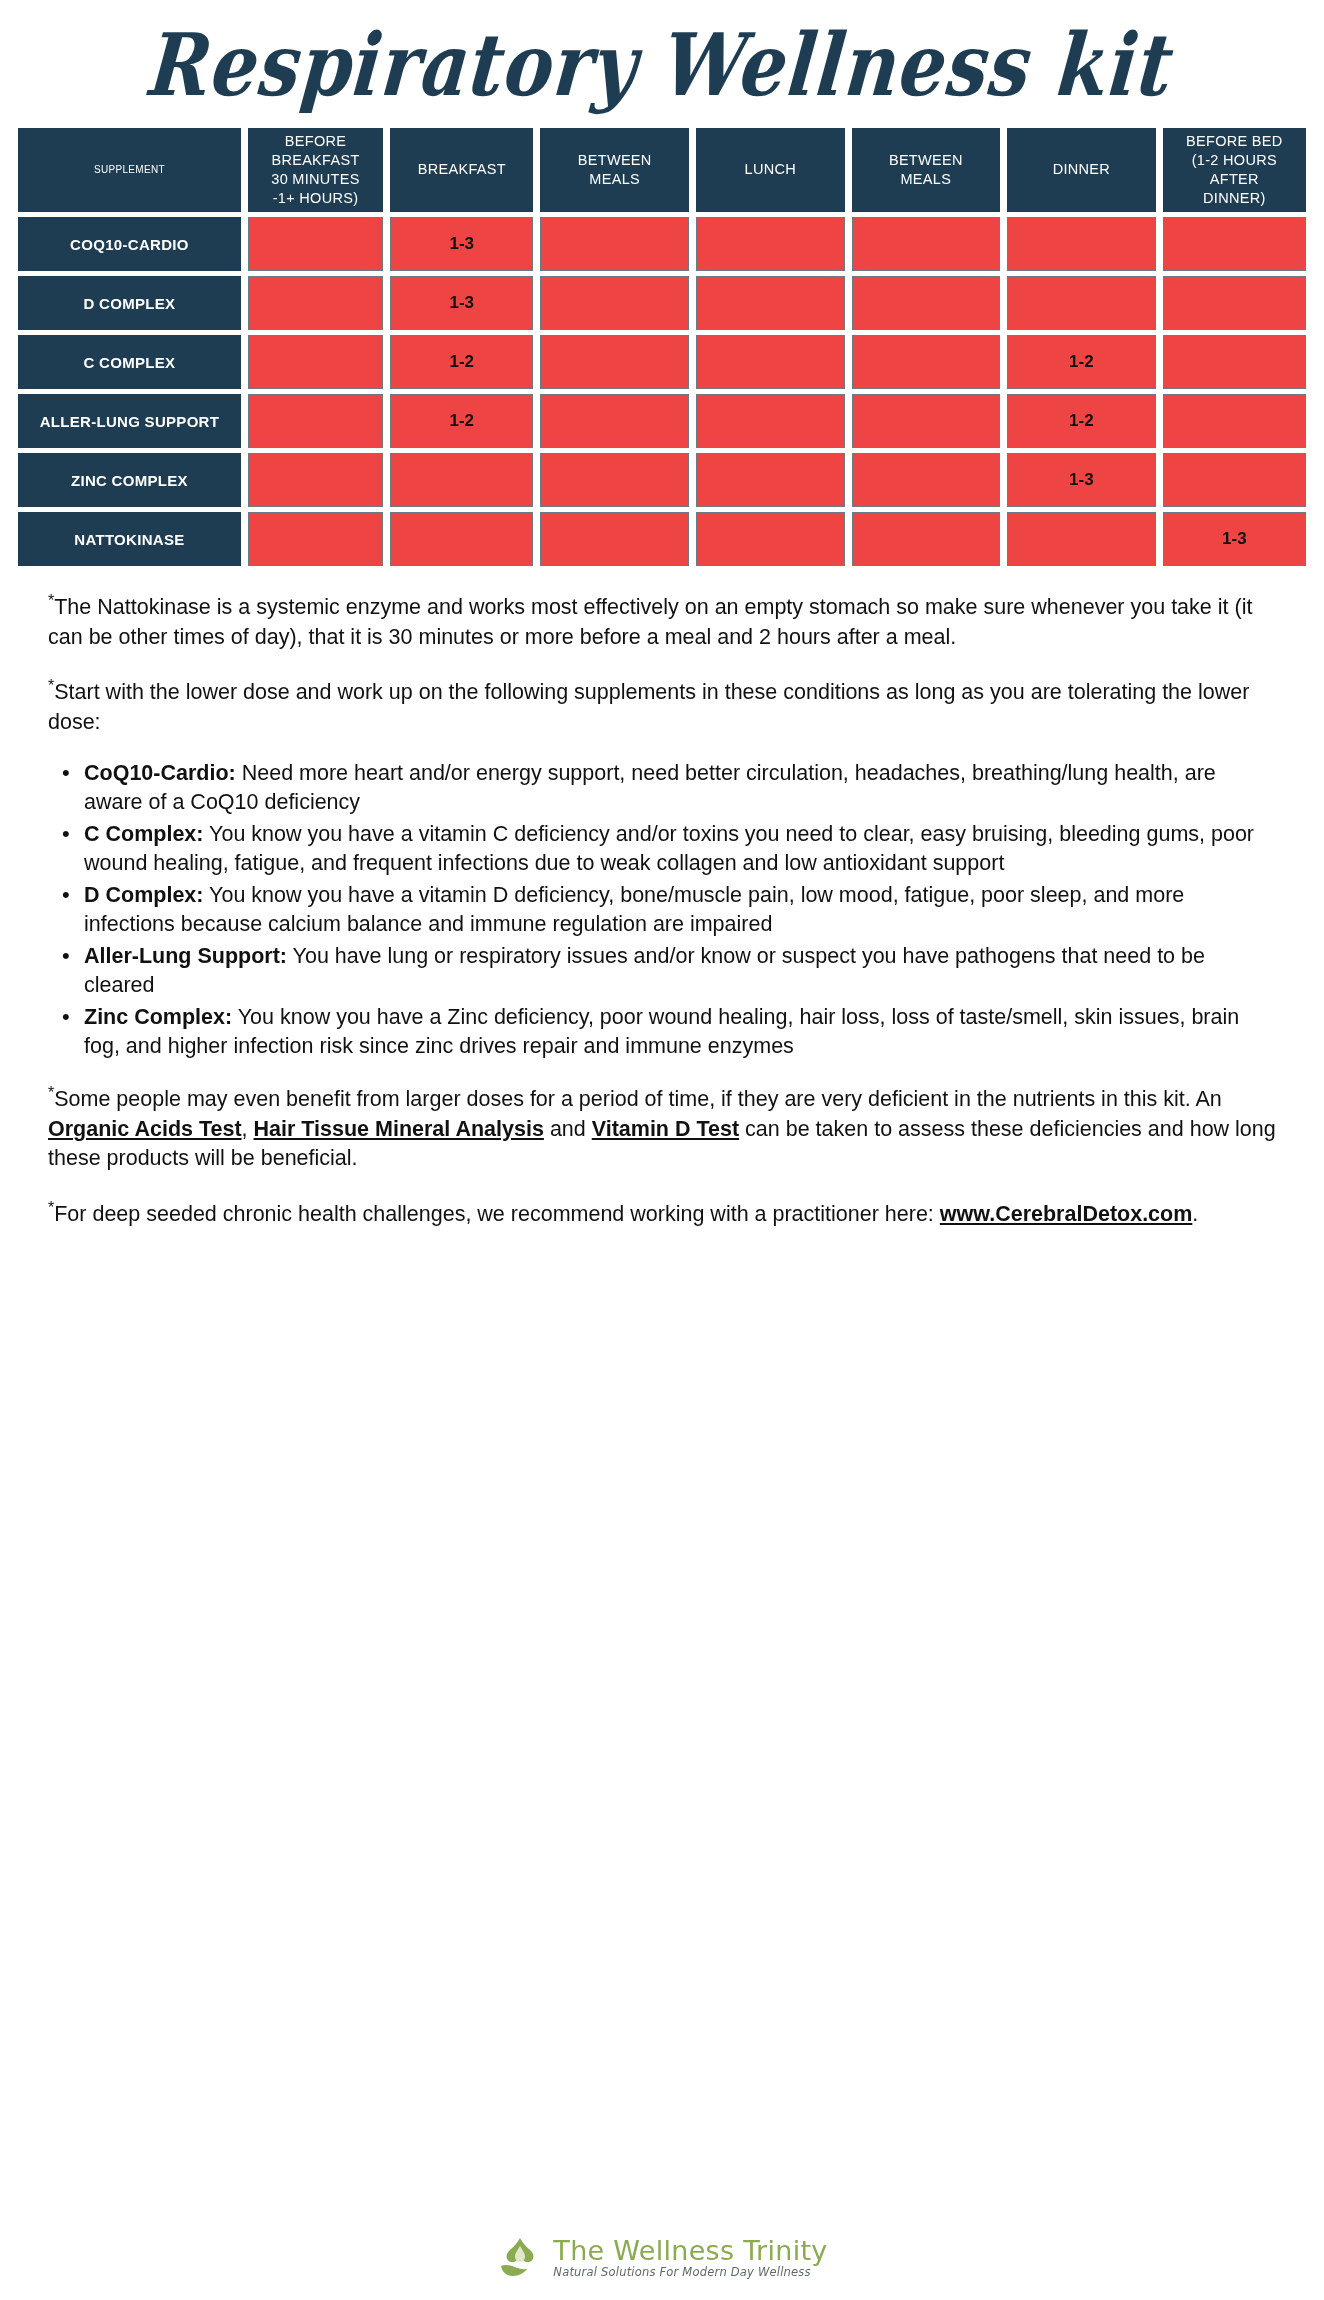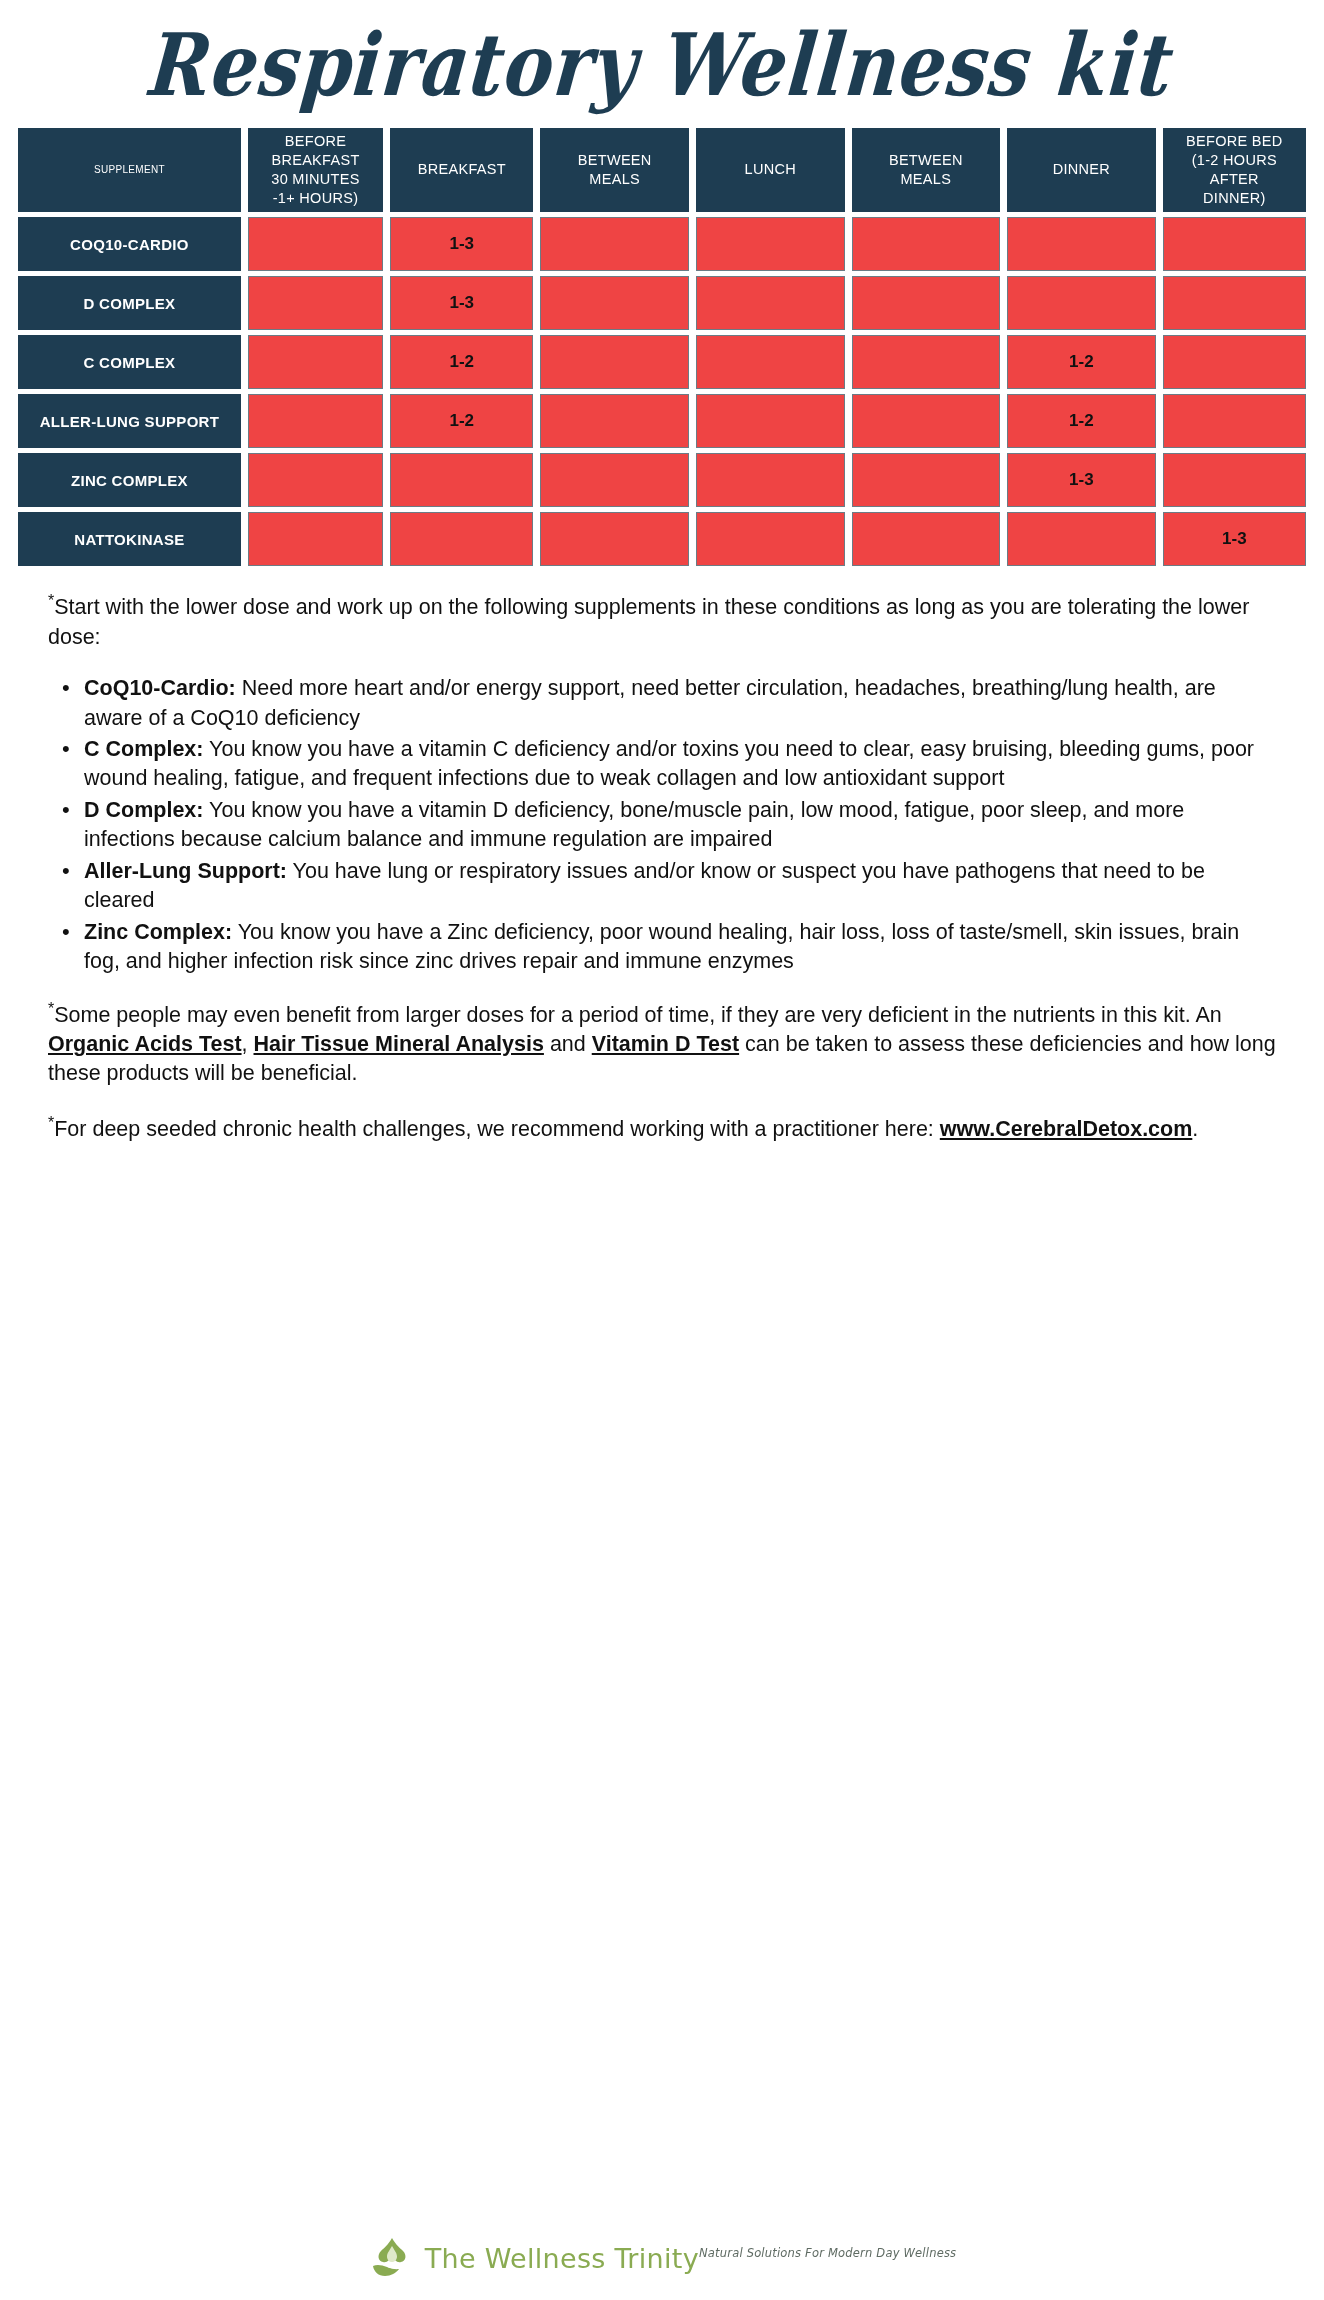--- a/index.html
+++ b/index.html
@@ -128,21 +128,21 @@
     position: absolute;
     left: 0;
     bottom: 18px;
     width: 100%;
     display: flex;
     align-items: center;
     justify-content: center;
     gap: 9px;
   }
   .logo-mark { width: 48px; height: 48px; flex: 0 0 auto; }
-  .logo-text-block { display: flex; line-height: 1; }
+  .logo-text-block { display: flex; flex-direction: column; line-height: 1; }
   .logo-name {
     font-family: "DejaVu Sans", sans-serif;
     font-size: 27px;
     color: #8aab52;
     letter-spacing: 0.3px;
   }
   .logo-tag {
     font-family: "DejaVu Sans", sans-serif;
     font-style: italic;
     font-size: 11.5px;
@@ -264,20 +264,21 @@
       <td class="cell"></td>
       <td class="cell"></td>
       <td class="cell"></td>
       <td class="cell">1-3</td>
     </tr>
   </tbody>
 </table>
 
 <div class="body-copy">
 
+  <p><span class="star">*</span><span>The Nattokinase is a systemic enzyme and works most effectively on an empty stomach so make sure whenever you take it (it can be other times of day), that it is 30 minutes or more before a meal and 2 hours after a meal.</span></p>
 
   <p class="tight"><span class="star">*</span><span>Start with the lower dose and work up on the following supplements in these conditions as long as you are tolerating the lower dose:</span></p>
 
   <ul class="cond-list">
     <li><span class="term">CoQ10-Cardio:</span><span> Need more heart and/or energy support, need better circulation, headaches, breathing/lung health, are aware of a CoQ10 deficiency</span></li>
     <li><span class="term">C Complex:</span><span> You know you have a vitamin C deficiency and/or toxins you need to clear, easy bruising, bleeding gums, poor wound healing, fatigue, and frequent infections due to weak collagen and low antioxidant support</span></li>
     <li><span class="term">D Complex:</span><span> You know you have a vitamin D deficiency, bone/muscle pain, low mood, fatigue, poor sleep, and more infections because calcium balance and immune regulation are impaired</span></li>
     <li><span class="term">Aller-Lung Support:</span><span> You have lung or respiratory issues and/or know or suspect you have pathogens that need to be cleared</span></li>
     <li><span class="term">Zinc Complex:</span><span> You know you have a Zinc deficiency, poor wound healing, hair loss, loss of taste/smell, skin issues, brain fog, and higher infection risk since zinc drives repair and immune enzymes</span></li>
   </ul>

